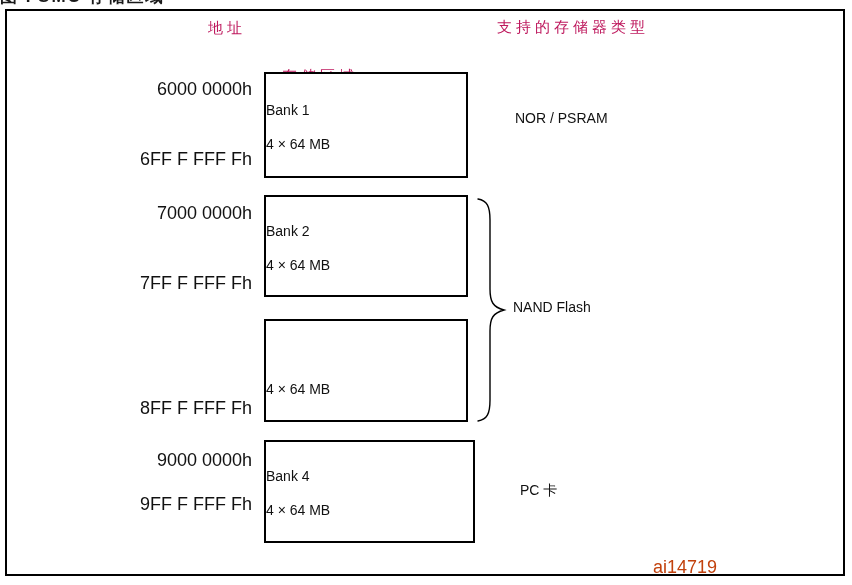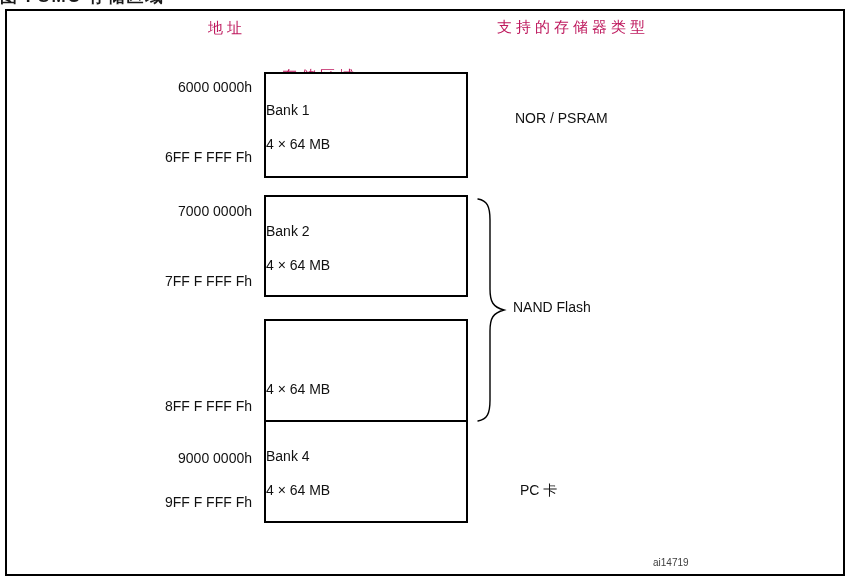--- a/index.html
+++ b/index.html
@@ -50,38 +50,38 @@
   .bank {
     position: absolute;
     left: 264px;
     width: 200px;
     border: 2px solid #000000;
     background: #ffffff;
   }
   .bank-1 { top: 72px;  height: 102px; }
   .bank-2 { top: 195px; height: 98px;  }
   .bank-3 { top: 319px; height: 99px;  }
-  .bank-4 { top: 420px; height: 99px;  }
+  .bank-4 { top: 440px; height: 99px; padding-left: 7px;  }
   .bank .bank-name, .bank .bank-size {
     position: absolute;
     left: 0; width: 100%;
     text-align: left;
     font-size: 14px;
     white-space: nowrap;
   }
   .bank .bank-name { top: 26px; }
   .bank .bank-size { top: 60px; }
   .bank-1 .bank-name { top: 28px; }
   .bank-1 .bank-size { top: 62px; }
 
   .addr {
     position: absolute;
     left: 60px; width: 192px;
     text-align: right;
-    font-size: 14px;
+    font-size: 18px;
     white-space: nowrap;
     color: #111111;
   }
   .addr-1s { top: 79px; }
   .addr-1e { top: 149px; }
   .addr-2s { top: 203px; }
   .addr-2e { top: 273px; }
   .addr-3s { top: 328px; }
   .addr-3e { top: 398px; }
   .addr-4s { top: 450px; }
@@ -98,22 +98,22 @@
   .mem-pc   { left: 520px; top: 482px; }
 
   .brace {
     position: absolute;
     left: 472px; top: 194px;
     width: 40px; height: 232px;
   }
   .watermark {
     position: absolute;
     left: 653px; top: 557px;
-    font-size: 10px;
-    color: #404040;
+    font-size: 18px;
+    color: #c2410c;
   }
 </style>
 </head>
 <body>
 
 <div class="stage">
 
   <div class="caption-clip">
     <span class="caption-text">图 FSMC 存储区域</span>
   </div>

